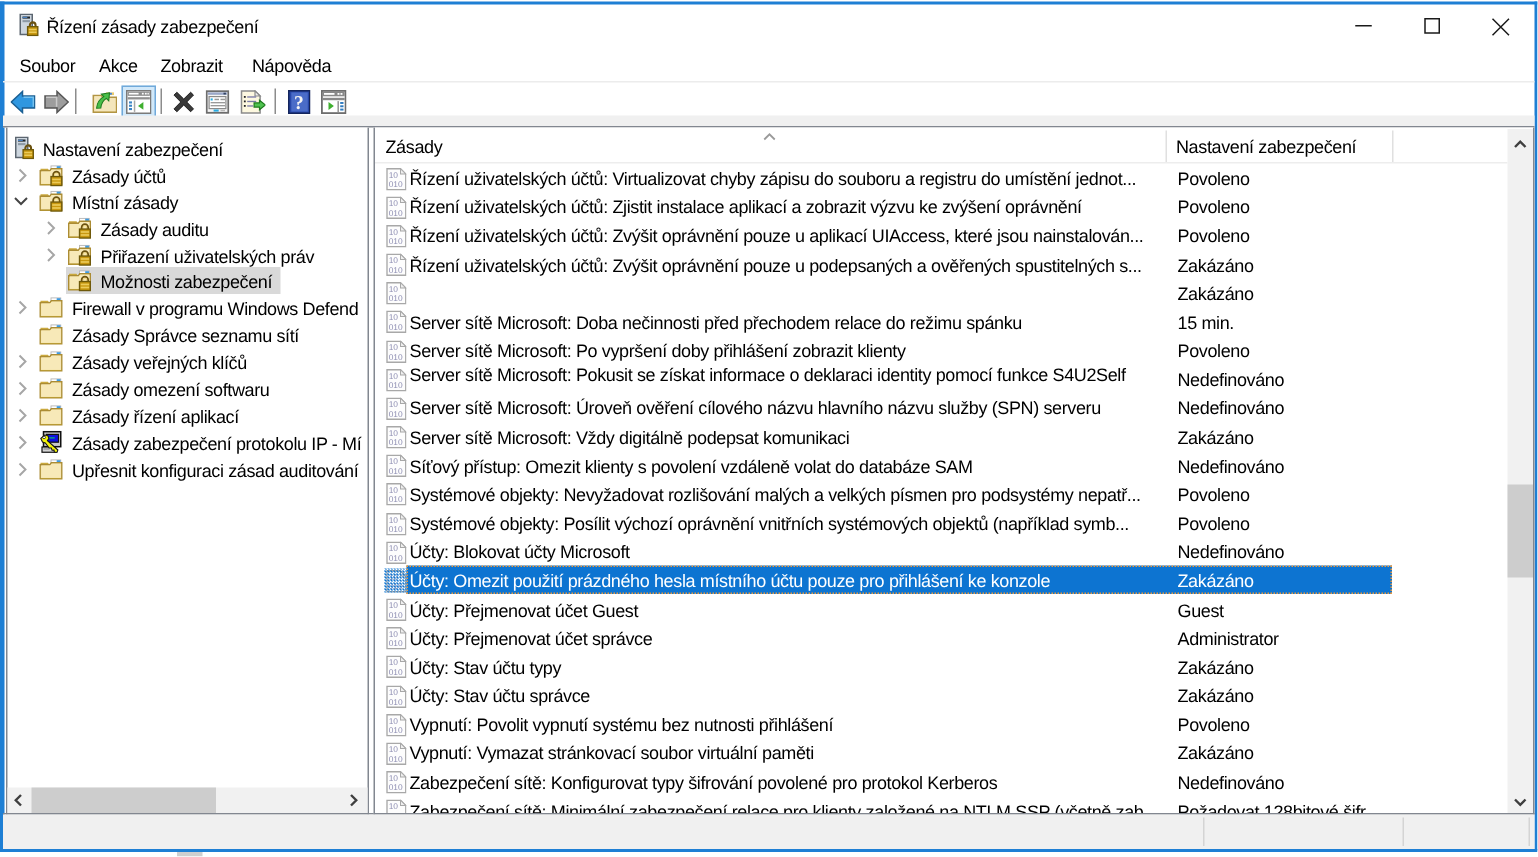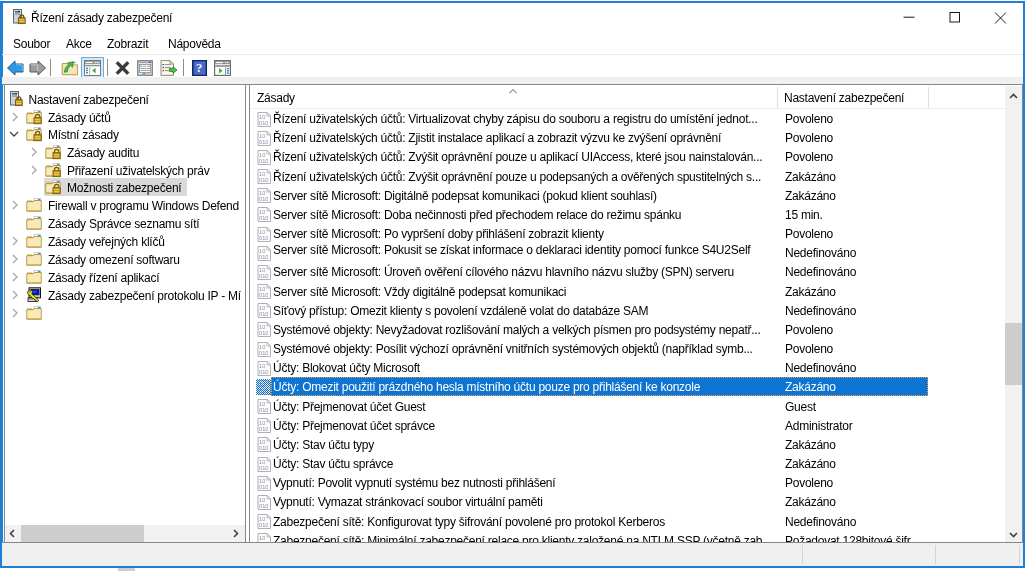--- a/index.html
+++ b/index.html
@@ -285,20 +285,21 @@
       <path d="M3 1l4 4-4 4" fill="none" stroke="#a6a6a6" stroke-width="1.3"></path>
     </svg>
     <svg class="ic" style="left:20.5px;top:220px" width="16" height="16" viewBox="0 0 16 16">
       <path d="M1 3.5h5l1 1.5h-6z" fill="#caa93e"></path>
       <rect x="8" y="1.6" width="6.5" height="3" fill="#fff" stroke="#b5b5b5" stroke-width="0.6"></rect>
       <rect x="11.8" y="1.8" width="2.5" height="1.6" fill="#3e9ae0"></rect>
       <path d="M0.8 4.8h6.4l1-1.3h7v10.7H0.8z" fill="#f4e4ab" stroke="#ab8c34" stroke-width="0.9"></path>
       <path d="M1.6 5.4h5.9l1-1.2h6v9.2H1.6z" fill="#f7e9b8"></path>
       <path d="M1.3 13.6h13.5l0.4 0.7H0.9z" fill="#b89a34"></path>
     </svg>
+    <span class="t" style="left:43px;top:222px">Upřesnit konfiguraci zásad auditování</span>
   </div>
 <div class="ab" style="left:5px;top:525px;width:240px;height:17px;background:#f1f1f1"></div>
 <div class="ab" style="left:21px;top:525px;width:123px;height:17px;background:#cdcdcd"></div>
 <svg class="ic" style="left:8px;top:529px" width="9" height="9" viewBox="0 0 9 9">
     <path d="M6 1L2.5 4.5L6 8" fill="none" stroke="#3f3f3f" stroke-width="1.6"></path>
   </svg>
 <svg class="ic" style="left:231px;top:529px" width="9" height="9" viewBox="0 0 9 9">
     <path d="M3 1l3.5 3.5L3 8" fill="none" stroke="#3f3f3f" stroke-width="1.6"></path>
   </svg>
 <span class="t" style="left:257px;top:91px">Zásady</span>
@@ -341,21 +342,20 @@
       <text x="2.1" y="12.8" font-family="Liberation Sans" font-size="5.6" fill="#8d8db2">010</text>
     </svg>
     <span class="t" style="left:23px;top:60.51px">Řízení uživatelských účtů: Zvýšit oprávnění pouze u podepsaných a ověřených spustitelných s...</span>
     <span class="t" style="left:535px;top:60.51px">Zakázáno</span>
     <svg class="ic" style="left:6.5px;top:79.18px" width="14" height="15" viewBox="0 0 14 15">
       <path d="M1 0.5h9l3.5 3.5v10.5H1z" fill="#fdfdfd" stroke="#a8a8a8" stroke-width="0.9"></path>
       <path d="M10 0.5l3.5 3.5H10z" fill="#efefef" stroke="#a8a8a8" stroke-width="0.7"></path>
       <text x="2.1" y="6.6" font-family="Liberation Sans" font-size="5.6" fill="#8d8db2">10</text>
       <text x="2.1" y="12.8" font-family="Liberation Sans" font-size="5.6" fill="#8d8db2">010</text>
     </svg>
-    <span class="t" style="left:23px;top:79.68px">Server sítě Microsoft: Digitálně podepsat komunikaci (pokud klient souhlasí)</span>
     <span class="t" style="left:535px;top:79.68px">Zakázáno</span>
     <svg class="ic" style="left:6.5px;top:98.35px" width="14" height="15" viewBox="0 0 14 15">
       <path d="M1 0.5h9l3.5 3.5v10.5H1z" fill="#fdfdfd" stroke="#a8a8a8" stroke-width="0.9"></path>
       <path d="M10 0.5l3.5 3.5H10z" fill="#efefef" stroke="#a8a8a8" stroke-width="0.7"></path>
       <text x="2.1" y="6.6" font-family="Liberation Sans" font-size="5.6" fill="#8d8db2">10</text>
       <text x="2.1" y="12.8" font-family="Liberation Sans" font-size="5.6" fill="#8d8db2">010</text>
     </svg>
     <span class="t" style="left:23px;top:98.85px">Server sítě Microsoft: Doba nečinnosti před přechodem relace do režimu spánku</span>
     <span class="t" style="left:535px;top:98.85px">15 min.</span>
     <svg class="ic" style="left:6.5px;top:117.52px" width="14" height="15" viewBox="0 0 14 15">

